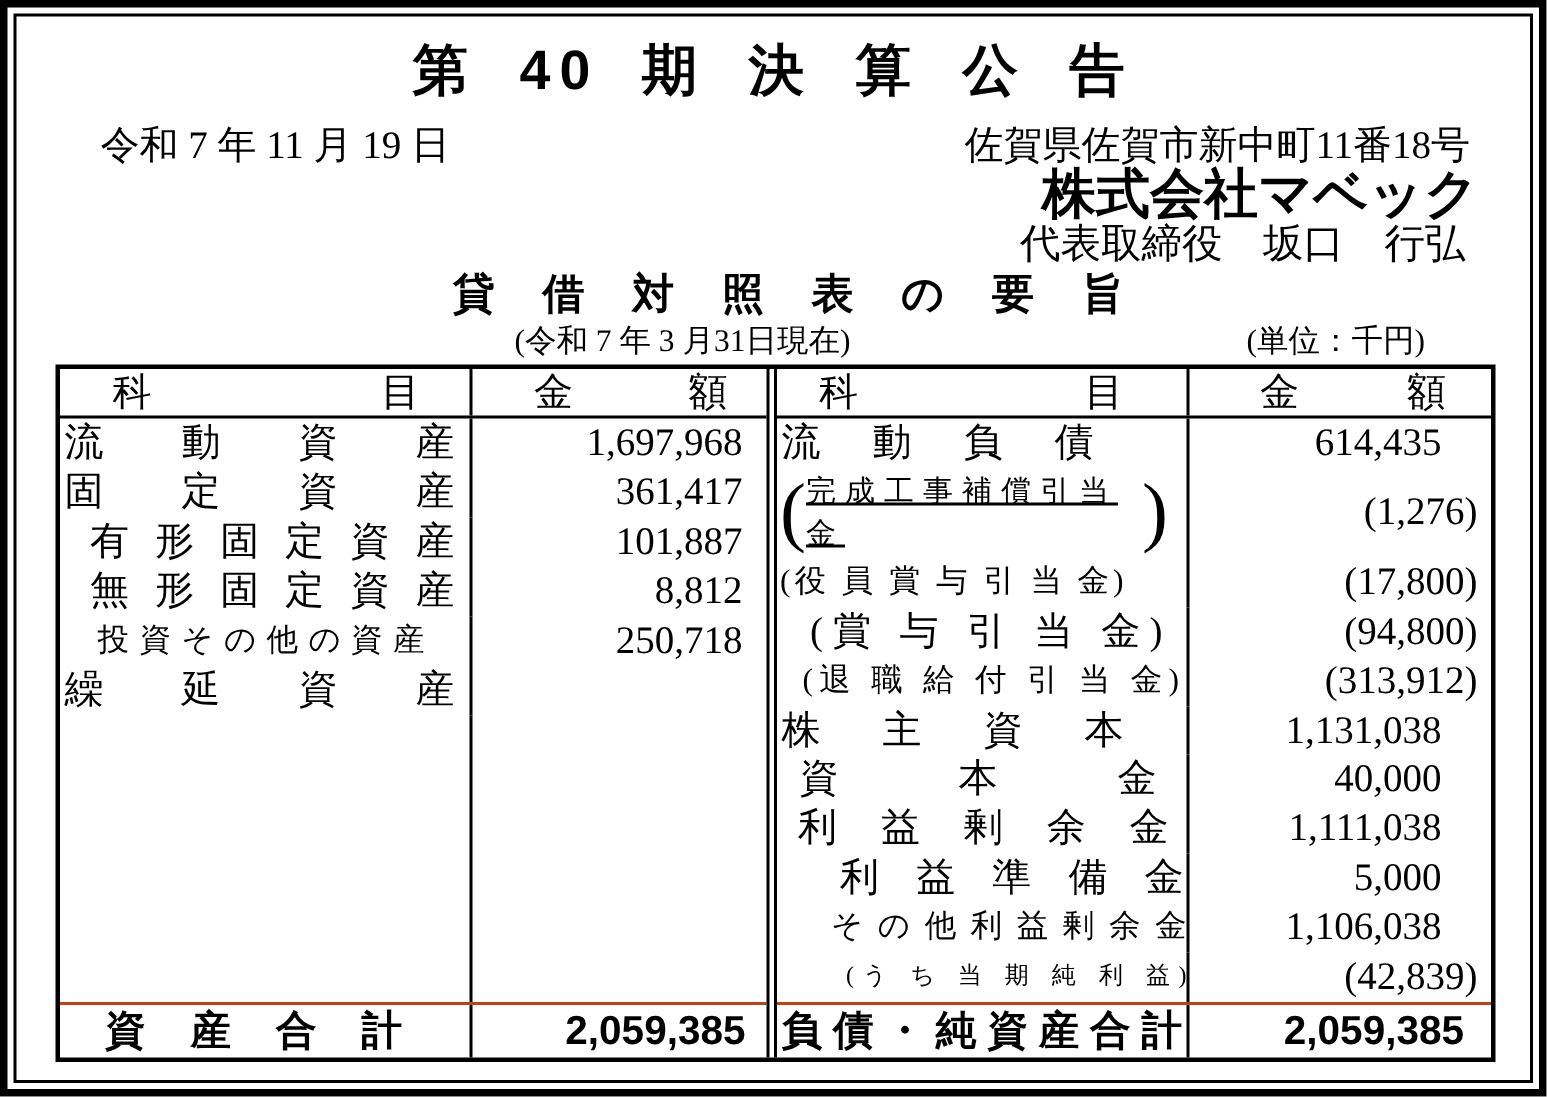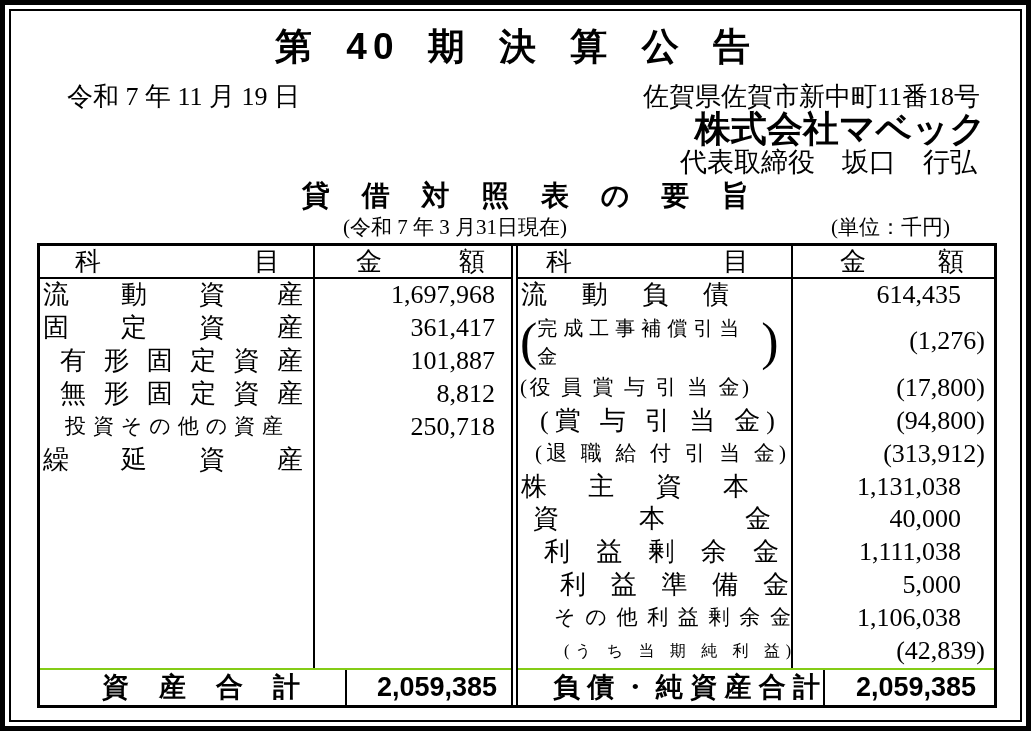--- a/index.html
+++ b/index.html
@@ -41,21 +41,21 @@
   }
   .half { display:flex; flex-direction:column; }
   .half.left  { width:471px; }
   .half.right { flex:1; }
   .divider { width:7px; border-left:2px solid #000; border-right:2px solid #000; }
 
   .hrow { display:flex; height:33px;gap:21px; }
   .hrow.two { height:60px; }
   .hrow.fill { flex:1; height:auto; }
   .hrow.head { border-bottom:2px solid #000; }
-  .hrow.total { height:37px; border-top:2px solid #84cc16;padding-left:32px; }
+  .hrow.total { height:37px; border-top:2px solid #c2410c; }
 
   .c-item { width:275px; border-right:2px solid #000; }
   .c-amt  { flex:1; }
 
   .lbl, .th { font-size:26px; line-height:31px; }
   .j { text-align:justify; text-align-last:justify; }
   .num { text-align:right; font-size:26px; line-height:31px; }
   .two .num { line-height:58px; }
   .la { padding-right:16px; }
   .ra { padding-right:33px; }
@@ -72,29 +72,29 @@
   .lr2 { padding:0 10px 0 20px; }
   .lr4 { padding:0 30px 0 25px; font-size:21px; }
 
   
   .rr0  { padding:0 62px 0 3px; }
   .rr2  { padding:0 42px 0 2px;  font-size:21px; }
   .rr3  { padding:0 16px 0 22px; }
   .rr4  { padding:0 5px  0 17px; font-size:21px; }
   .rr5  { padding:0 42px 0 3px; }
   .rr6  { padding:0 20px 0 15px; }
-  .rr7  { padding:0 12px 0 26px; }
+  .rr7  { padding:0 12px 0 14px; }
   .rr8  { padding:0 2px  0 42px; }
   .rr9  { padding:0 0    0 36px; font-size:21px; }
   .rr10 { padding:0 0    0 46px; font-size:16px; }
 
   
   .rr1 { display:flex; align-items:center; padding-left:2px; }
   .bigp { font-size:52px; line-height:56px; font-weight:normal; }
-  .twol { width:224px; font-size:20px; line-height:28px; letter-spacing:6px; }
+  .twol { width:224px; font-size:20px; line-height:28px; letter-spacing:6px;text-decoration:underline; }
 
   
   .total .c-item, .total .c-amt {
     font-family:"Liberation Sans", sans-serif; font-weight:bold;
     font-size:27px; line-height:34px;
   }
   .tll { padding:0 45px 0 30px; }
   .tvl { padding-right:14px; }
   .tlr { padding:0 3px 0 3px; font-size:26px; }
   .tvr { padding-right:18px; }

